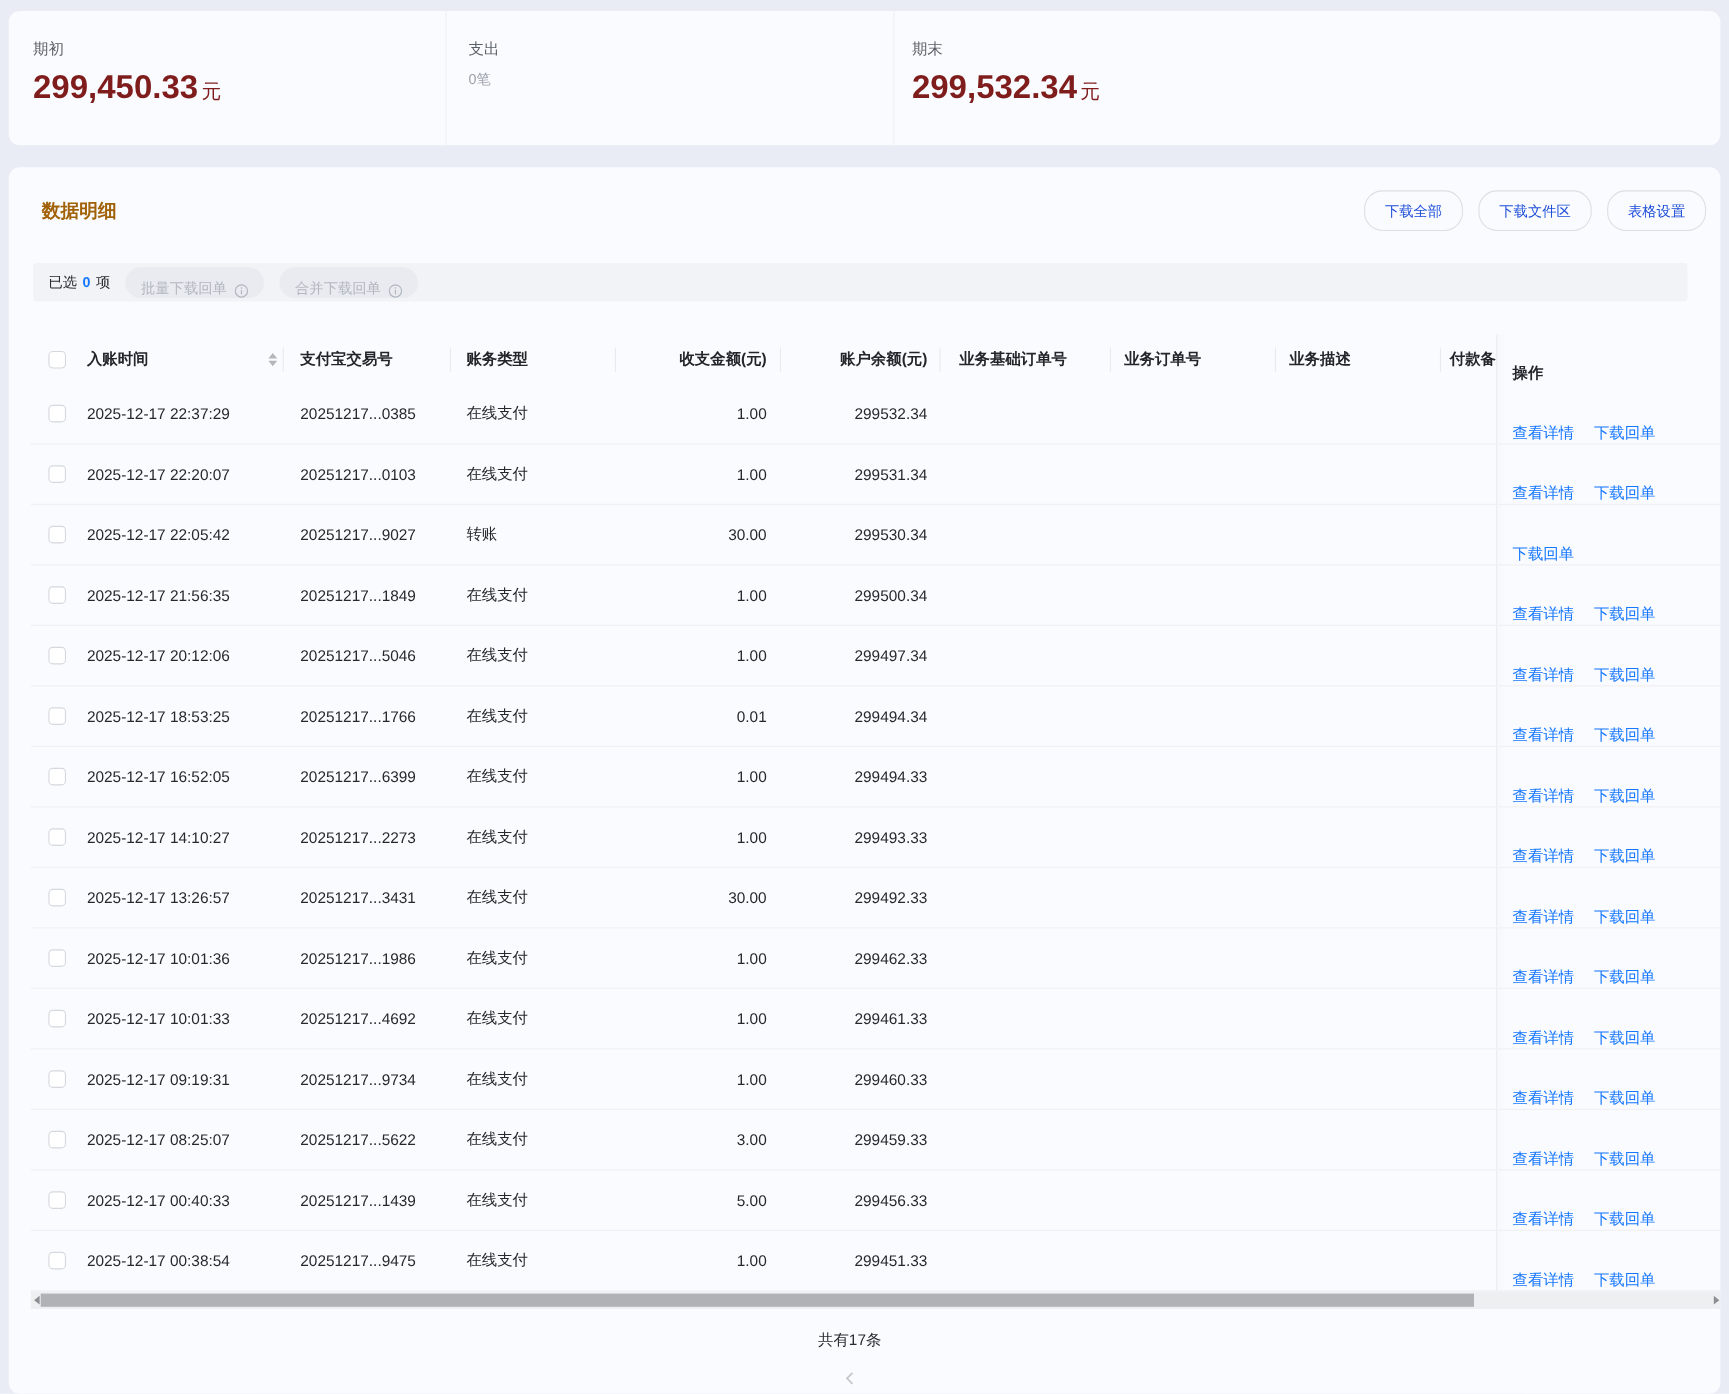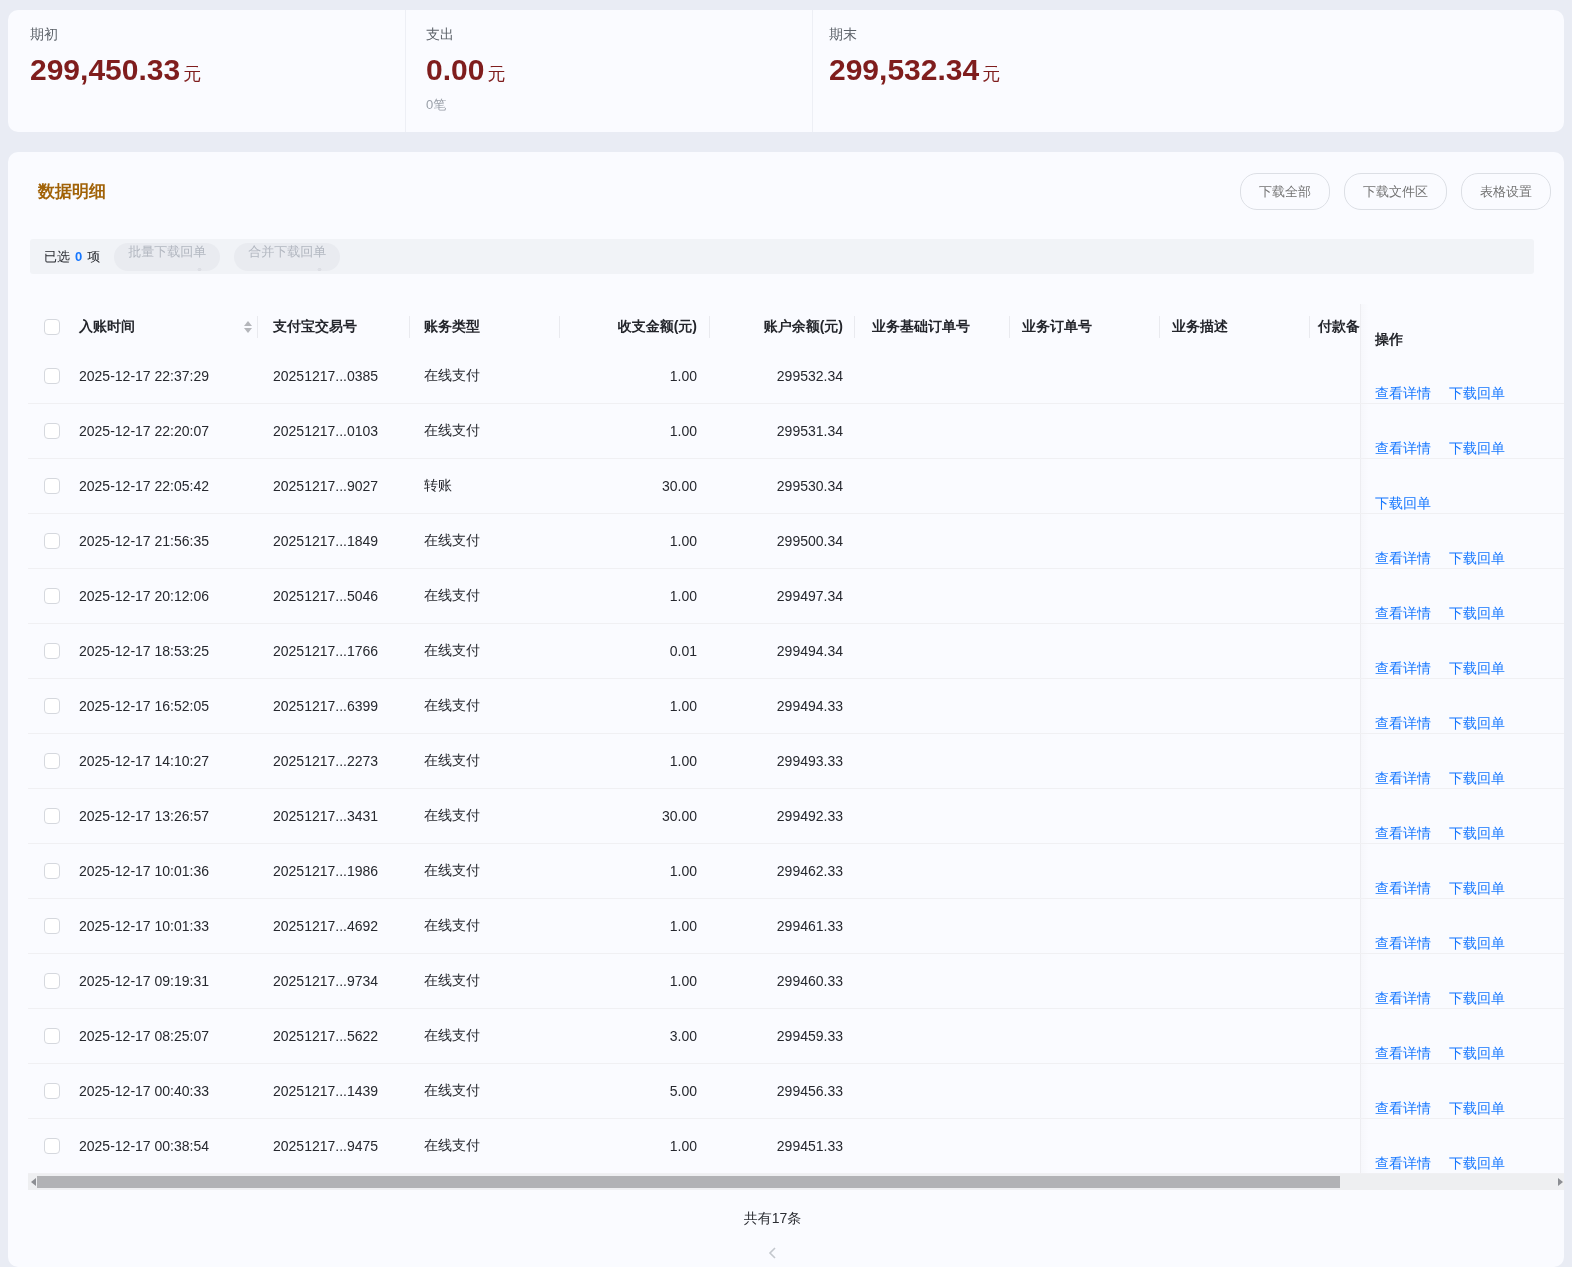--- a/index.html
+++ b/index.html
@@ -8,53 +8,53 @@
     background:#e9ecf4;
     font-family:"Liberation Sans","DejaVu Sans",sans-serif;
     color:#26282e;
     position:relative;
   }
   
   .summary-card {
     position:absolute; left:8px; top:10px; width:1556px; height:122px;
     background:#fafbff; border-radius:10px; display:flex;
   }
-  .sum-sec { padding:16px 0 0 20px; }
+  .sum-sec { padding:26px 0 0 20px; }
   .sum-sec.s1 { width:397px; padding-left:22px; }
   .sum-sec.s2 { width:385px; border-left:1px solid #edeff5; }
   .sum-sec.s3 { width:407px; border-left:1px solid #edeff5; }
   .sum-sec.s4 { flex:1; border-left:1px solid #edeff5; padding-left:16px; }
   .sum-label { font-size:14px; color:#5b6168; margin-bottom:9px; }
   .sum-value { font-size:30px; font-weight:600; color:#7f1d1d; letter-spacing:0; }
   .sum-unit  { font-size:18px; font-weight:400; margin-left:3px; }
   .sum-sub   { margin-top:9px; font-size:13px; color:#9aa0a9; }
   .sum-sub .link { color:#1677ff; margin-left:6px; text-decoration:none; cursor:pointer; }
 
   
   .main-card {
     position:absolute; left:8px; top:152px; width:1556px; height:1115px;
     background:#fafbff; border-radius:10px; overflow:hidden;
   }
   .card-head { display:flex; align-items:center; padding:21px 13px 0 30px; }
   .card-title { font-size:17px; font-weight:600; color:#a16207; }
   .head-btns { margin-left:auto; display:flex; gap:14px; }
   .btn-pill {
     height:37px; border:1px solid #dcdfe5; border-radius:17px; background:#fafbff;
-    padding:0 18px; font-size:13px; color:#737373; display:flex; align-items:center; cursor:pointer;
+    padding:0 18px; font-size:13px; color:#1d4ed8; display:flex; align-items:center; cursor:pointer;
   }
 
   
   .sel-bar {
     margin:29px 30px 0 22px; height:35px; background:#f1f3f7; border-radius:3px;
     display:flex; align-items:center; padding-left:14px; font-size:13px; color:#26282e;
   }
   .sel-count { color:#1677ff; font-weight:700; margin:0 5px; }
   .sel-btn {
     margin-left:14px; height:28px; border-radius:14px; background:#e9ebf0; border:none;
-    color:#b2b7c0; font-size:13px; padding:0 14px; display:flex; align-items:flex-end; gap:7px; cursor:not-allowed;flex-direction:column;
+    color:#b2b7c0; font-size:13px; padding:0 14px; display:flex; align-items:flex-end; gap:7px; cursor:not-allowed;
   }
   .info-ic { width:13px; height:13px; display:inline-block; }
 
   
   .tbl { margin:30px 0 0 20px; width:1536px; }
   .thead { display:flex; align-items:center; height:45px; font-size:14px; font-weight:700; color:#23252b; }
   .th { position:relative; display:flex; align-items:center; height:100%; }
   .th.divider::after {
     content:""; position:absolute; right:0; top:50%; transform:translateY(-50%);
     width:1px; height:22px; background:#e9eaef;
@@ -106,21 +106,20 @@
 </head>
 <body>
 
 <div class="summary-card">
   <div class="sum-sec s1">
     <div class="sum-label">期初</div>
     <div class="sum-value"><span>299,450.33</span><span class="sum-unit">元</span></div>
   </div>
   <div class="sum-sec s3">
     <div class="sum-label">支出</div>
-    <div class="sum-value"><span>0.00</span><span class="sum-unit">元</span></div>
     <div class="sum-sub"><span>0笔</span></div>
   </div>
   <div class="sum-sec s4">
     <div class="sum-label">期末</div>
     <div class="sum-value"><span>299,532.34</span><span class="sum-unit">元</span></div>
   </div>
 </div>
 
 <div class="main-card">
 

